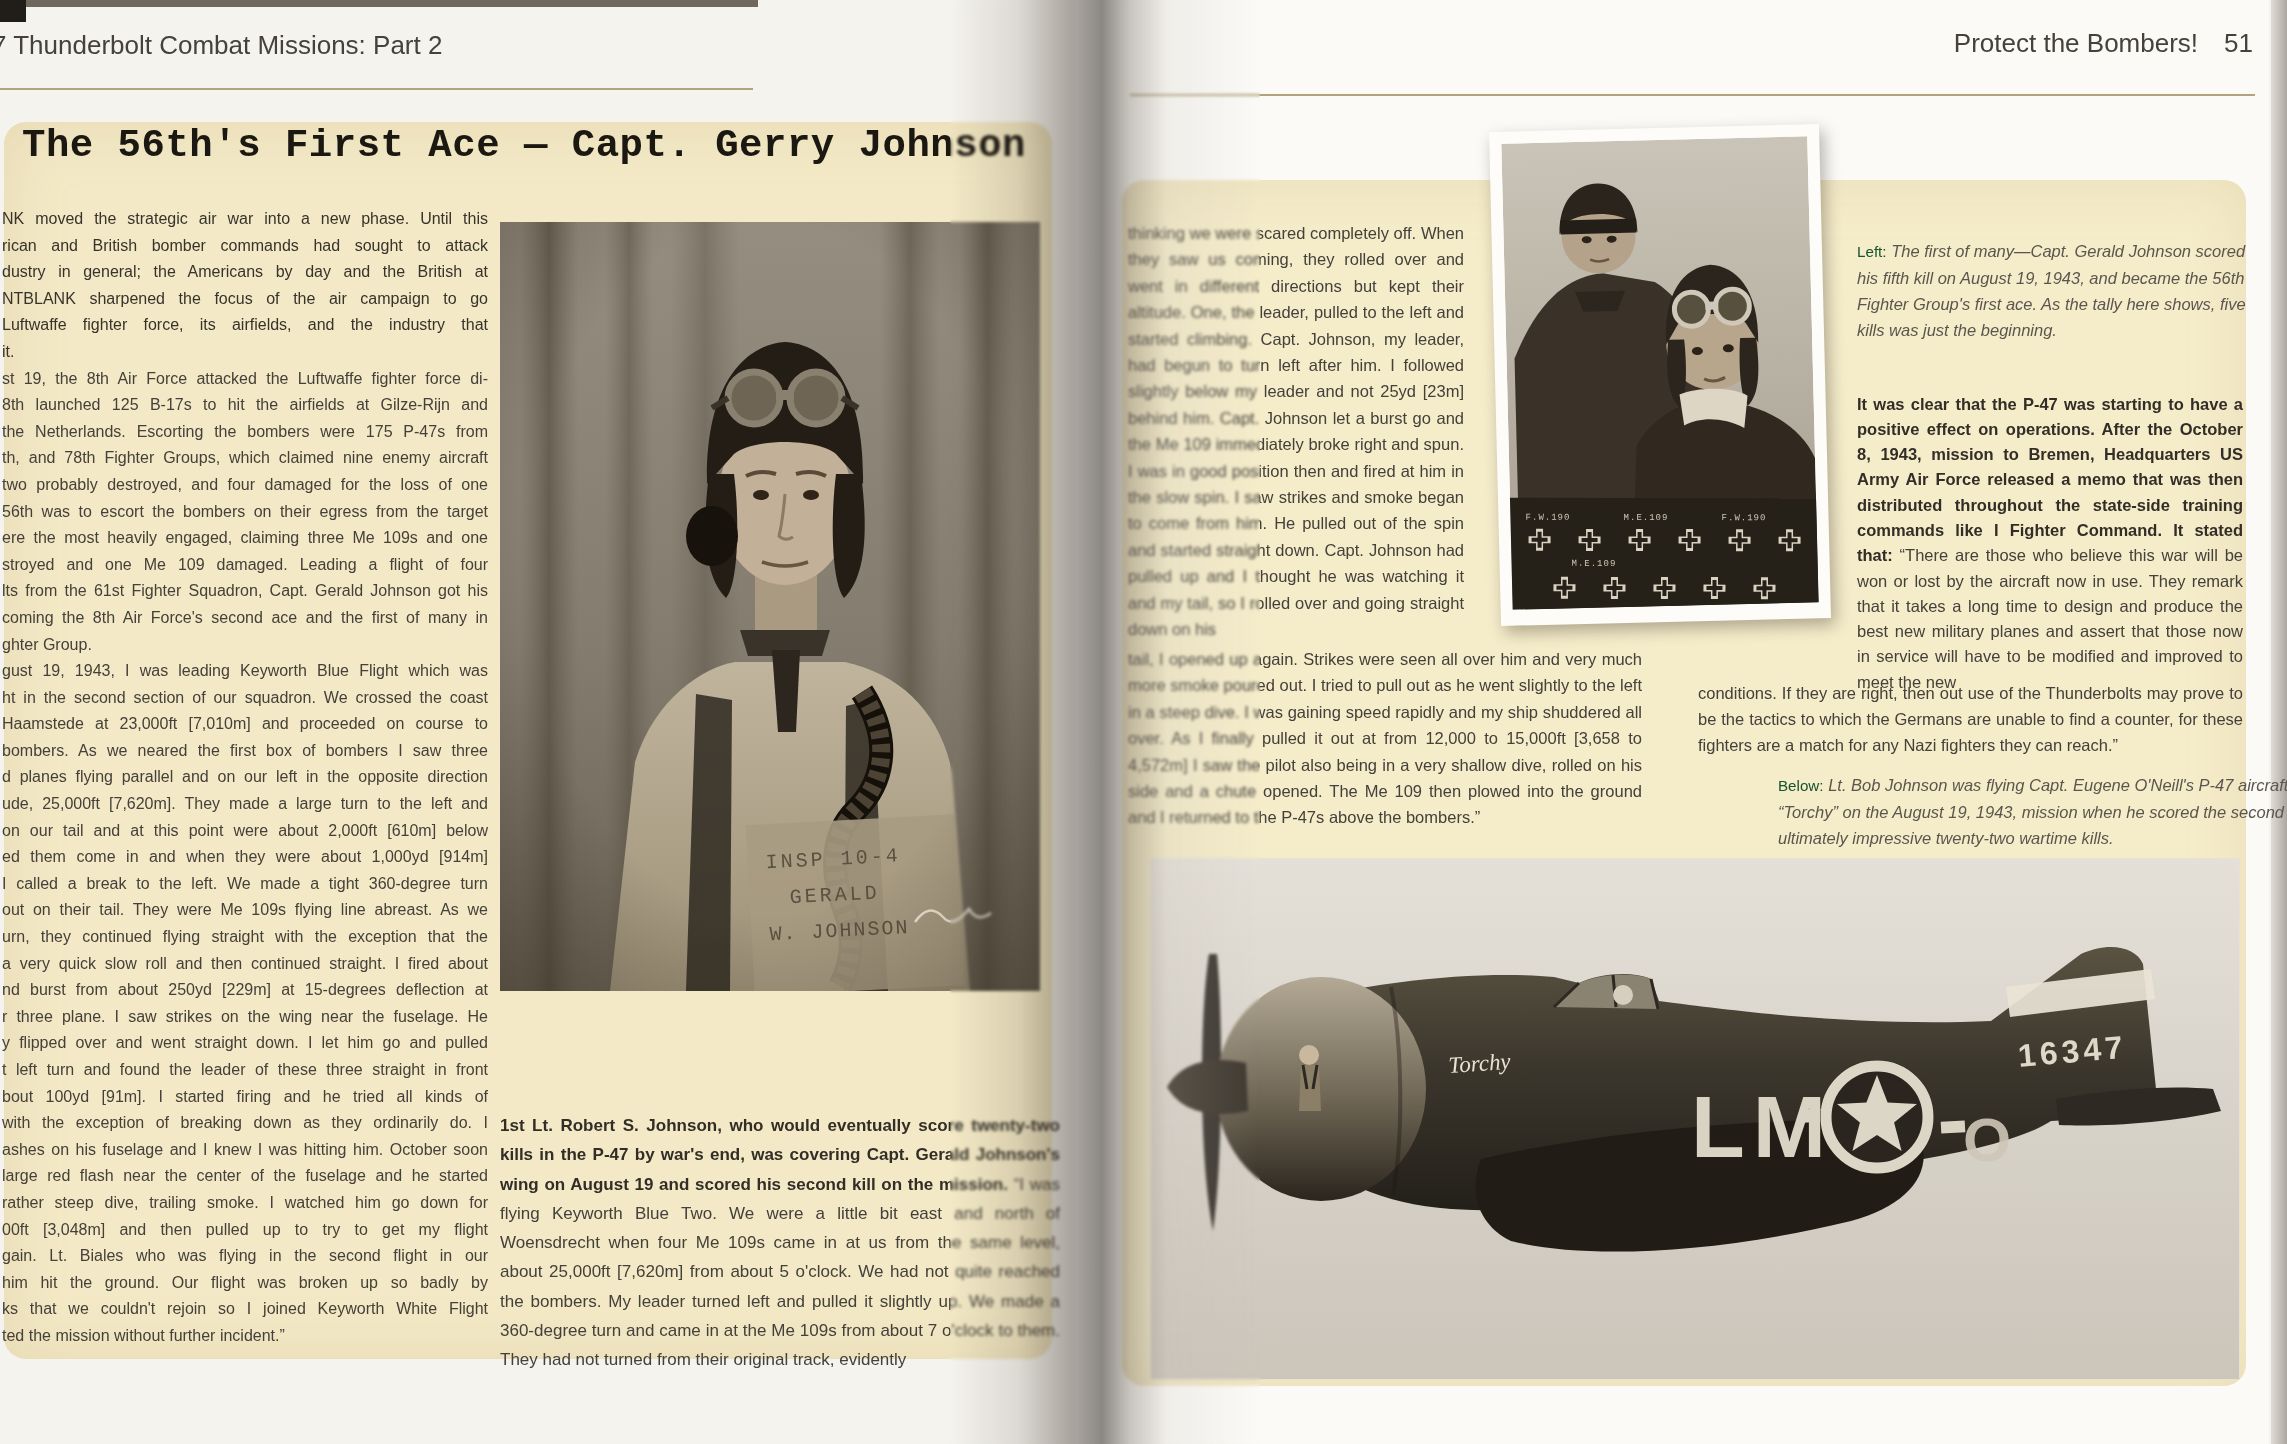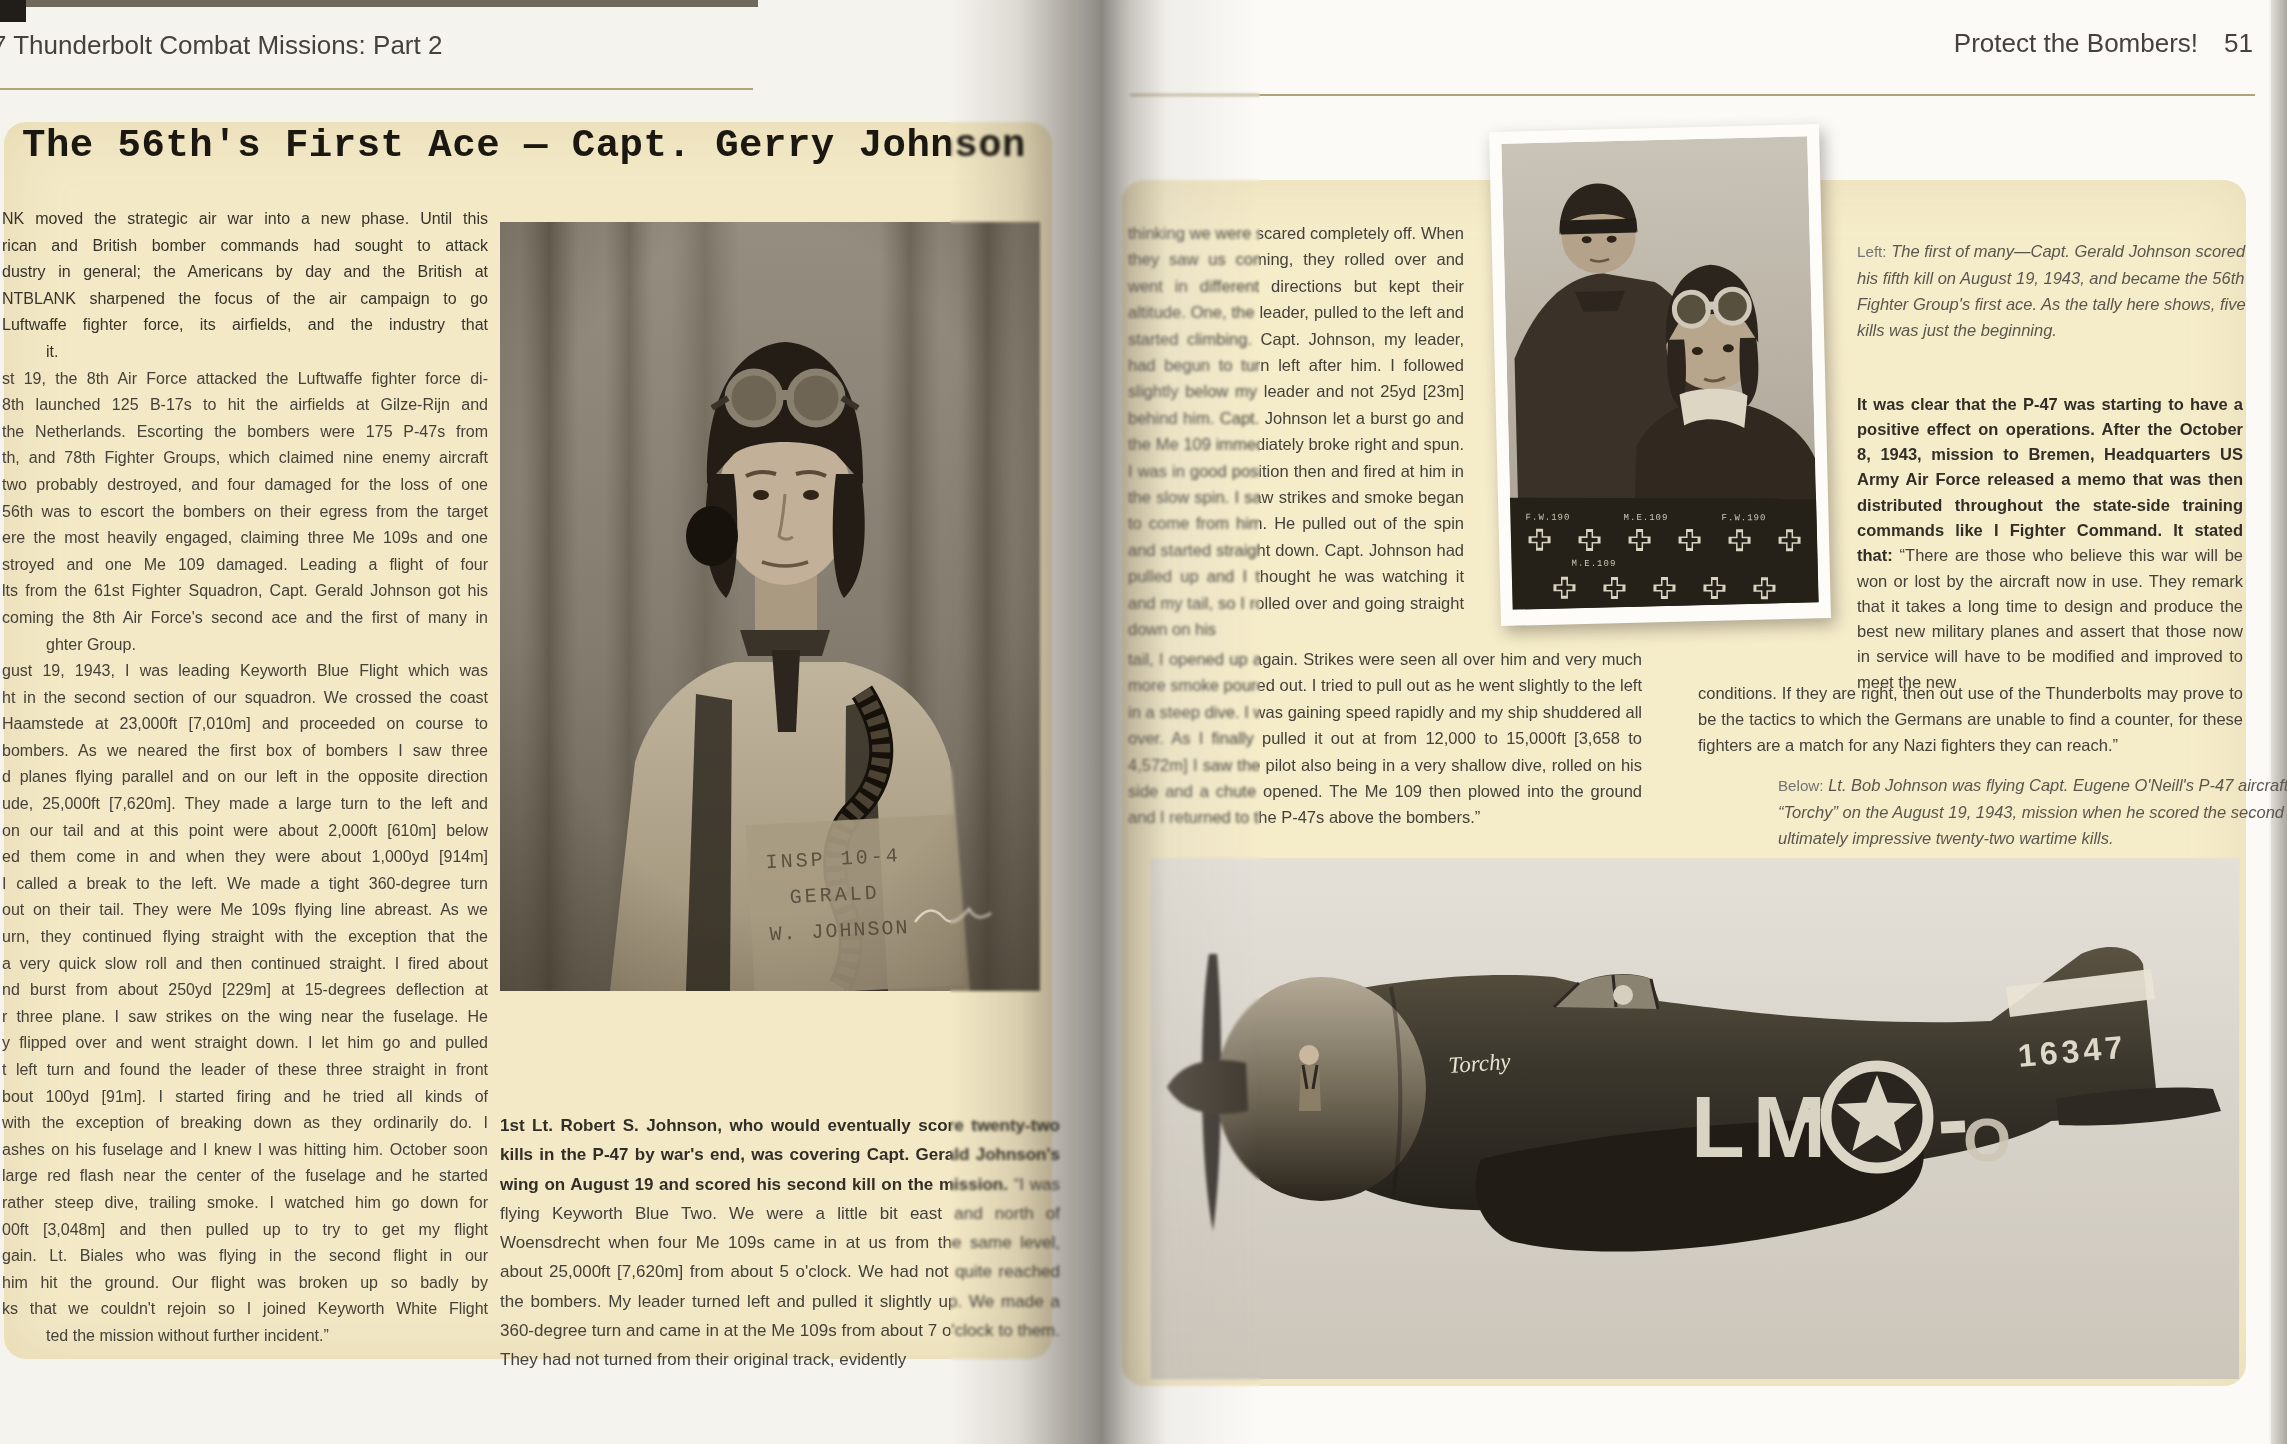--- a/index.html
+++ b/index.html
@@ -23,25 +23,25 @@
   .panel-left{left:4px;top:122px;width:1048px;height:1237px;background:#f3e9c6;
           box-shadow:inset 0 0 60px rgba(190,170,120,.25);}
   .panel-right{left:1122px;top:180px;width:1124px;height:1206px;background:#f5ecca;
           box-shadow:inset 0 0 60px rgba(190,170,120,.22);}
   .article-title{left:22px;top:124px;width:1015px;z-index:2;white-space:nowrap;
           font-family:"Liberation Mono","DejaVu Sans Mono",monospace;
           font-weight:700;font-size:39px;letter-spacing:.5px;color:#1b1711;}
   .intro-col{left:2px;top:206px;width:486px;z-index:2;font-size:16px;color:#454039;}
   .ln{line-height:26.6px;height:26.6px;overflow:hidden;text-align:justify;text-align-last:justify;}
   .ln.b{font-weight:400;color:#37332b;}
-  .ln.e{text-align-last:left;margin-left:44px;}
+  .ln.e{text-align-last:left;}
   .photo{z-index:2;}
   .portrait{left:500px;top:222px;width:540px;height:769px;}
   .cap{font-style:italic;color:#5b564d;z-index:2;}
-  .cap .cap-label{font-style:normal;font-size:.92em;color:#737373;}
+  .cap .cap-label{font-style:normal;font-size:.92em;color:#14532d;}
   .cap-portrait{left:500px;top:996px;width:424px;font-size:15px;line-height:27.5px;}
   .para{text-align:justify;z-index:2;color:#44403a;}
   .para .bold{font-weight:700;color:#322e27;margin-top:13px;}
   .robert-para{left:500px;top:1094px;width:560px;font-size:17px;line-height:29.3px;}
   .quote-col-1{left:1128px;top:220px;width:336px;font-size:16.5px;line-height:26.4px;}
   .quote-col-1b{left:1128px;top:646px;width:514px;font-size:16.5px;line-height:26.4px;}
   .tally{left:1495px;top:128px;z-index:3;background:#fdfcf8;padding:12px;
           transform:rotate(-1.4deg);box-shadow:4px 7px 16px rgba(45,38,28,.35);}
   .cap-tally{left:1857px;top:238px;width:390px;font-size:16.5px;line-height:26px;}
   .memo-para{left:1857px;top:375px;width:386px;font-size:16.5px;line-height:25.3px;}

